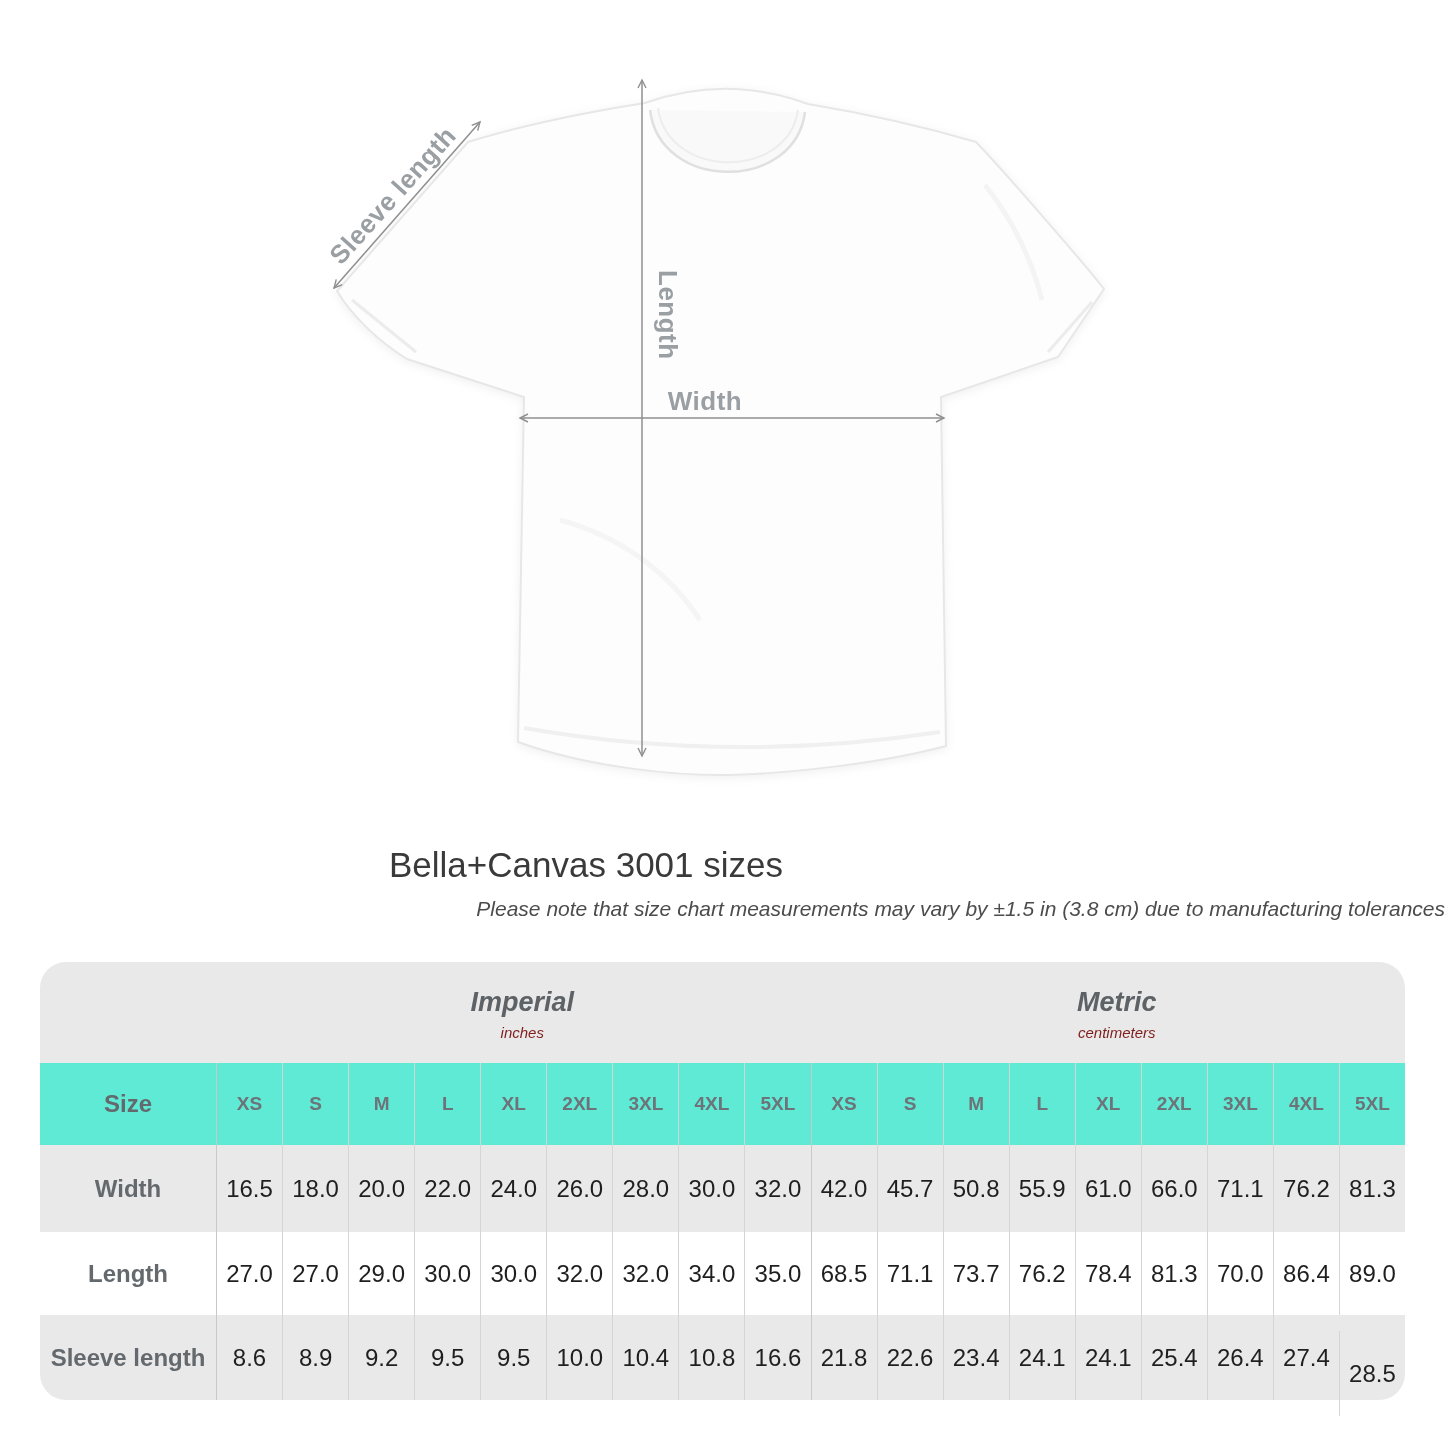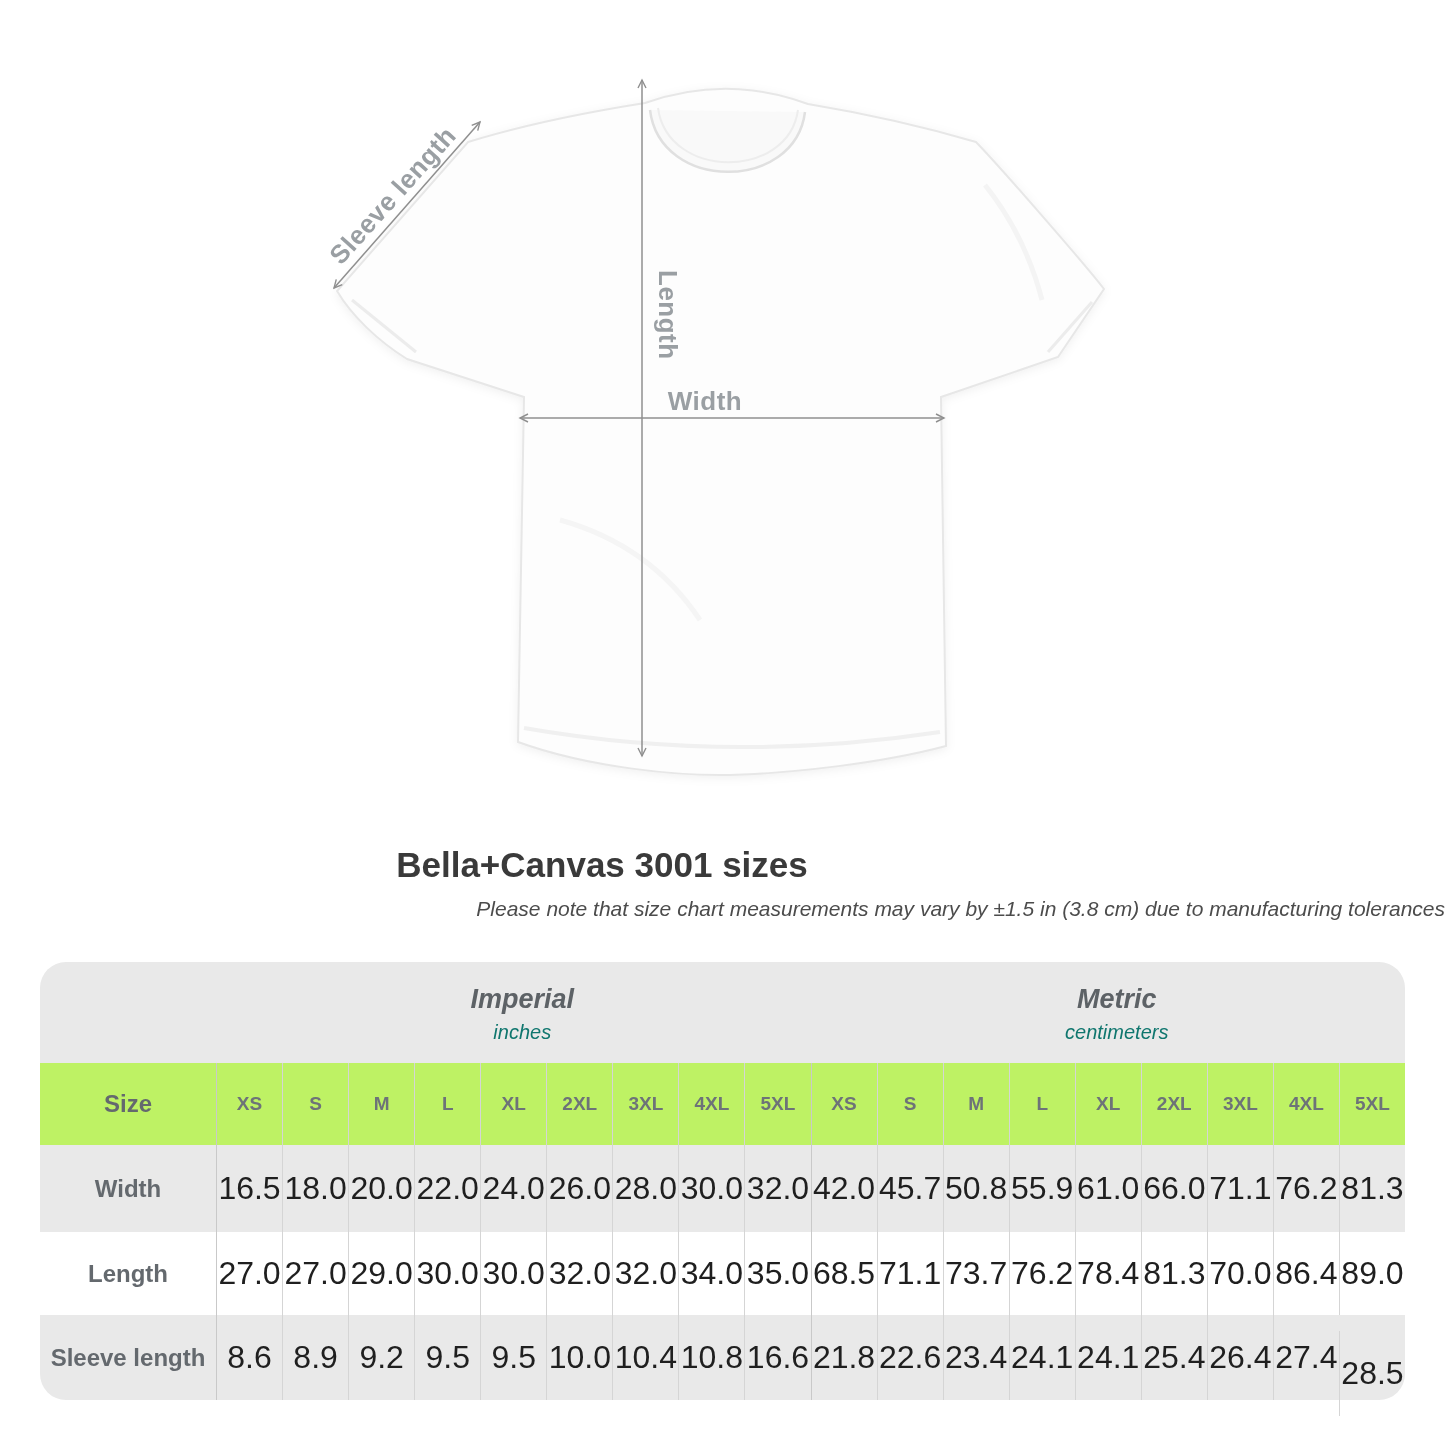--- a/index.html
+++ b/index.html
@@ -23,23 +23,23 @@
     letter-spacing: 0.5px;
     white-space: nowrap;
   }
   .lbl-width  { left: 640px; top: 386px; width: 130px; text-align: center; }
   .lbl-length { left: 683px; top: 270px; transform: rotate(90deg); transform-origin: 0 0; }
   .lbl-sleeve { left: 268px; top: 180px; width: 250px; text-align: center;
                 transform: rotate(-48deg); }
 
   
   .title {
-    position: absolute; top: 845px; left: 16px; width: 1172px;
+    position: absolute; top: 845px; left: 0; width: 1172px;
     text-align: center;
-    font-size: 35px; font-weight: bold; color: #3a3a3a;
+    font-size: 35px; font-weight: normal; color: #3a3a3a;
   }
   .note {
     position: absolute; top: 897px; left: 0; width: 1445px;
     text-align: right;
     font-style: italic; font-size: 21px; color: #4c4c4c;
   }
 
   
   .size-table {
     position: absolute; left: 40px; top: 962px;
@@ -51,41 +51,41 @@
     height: 101px;
     background: #e9e9e9;
     border-radius: 26px 26px 0 0;
     align-items: center;
     gap: 18px;
   }
   .ugroup { text-align: center; padding-top: 2px; }
   .ugroup-imperial { grid-column: 2 / span 9; }
   .ugroup-metric   { grid-column: 11 / span 9; text-align: center; }
   .uname { font-size: 27px; font-weight: bold; font-style: italic; color: #5d6266; }
-  .uunit { font-size: 20px; font-style: italic; color: #0f766e; margin-top: 6px; }
+  .uunit { font-size: 15px; font-style: italic; color: #7f1d1d; margin-top: 6px; }
 
   .trow {
     display: grid;
     grid-template-columns: 176px repeat(18, 1fr);
     align-items: center;
   }
-  .row-sizes  { height: 82px; background: #bef264; }
+  .row-sizes  { height: 82px; background: #5eead4; }
   .row-width  { height: 87px; background: #e9e9e9; }
   .row-length { height: 83px; background: #ffffff; }
   .row-sleeve { height: 85px; background: #e9e9e9; border-radius: 0 0 26px 26px; }
 
   .cell { text-align: center; height: 100%; display: flex; align-items: center; justify-content: center; }
   .trow > .cell:not(:first-child) { border-left: 1px solid #d5d5d5; }
   .trow > .cell.group-start { border-left: 1px solid #c9c9c9; }
   .row-sleeve > .cell:first-child { border-radius: 0 0 0 26px; }
   .row-sleeve > .cell:last-child  { border-radius: 0 0 26px 0; margin-top: 32px; }
 
   .label-cell { font-size: 24px; font-weight: bold; color: #64696e; }
   .head-cell  { font-size: 19px; font-weight: bold; color: #6d7378; }
-  .value-cell { font-size: 32px; color: #1f1f1f; }
+  .value-cell { font-size: 24px; color: #1f1f1f; }
 </style>
 </head>
 <body>
 
 <div class="page">
 
   <div class="diagram">
     <svg width="1445" height="830" viewBox="0 0 1445 830">
       <defs>
         <marker id="ah" markerWidth="14" markerHeight="14" refX="9" refY="5" orient="auto-start-reverse" markerUnits="userSpaceOnUse">

